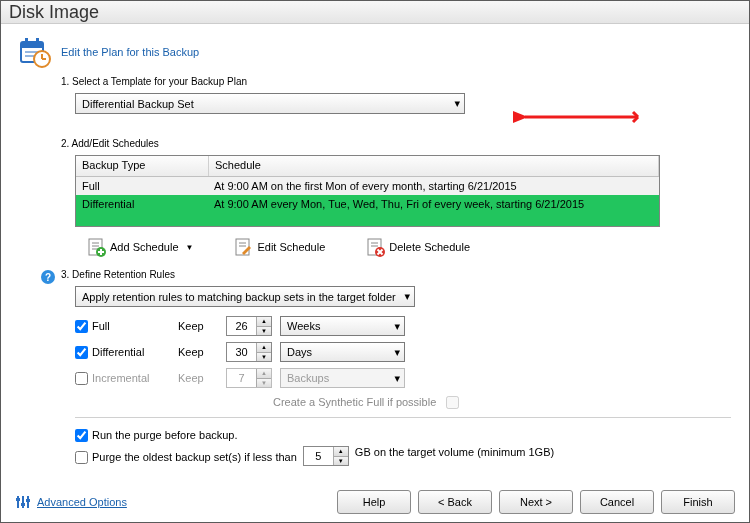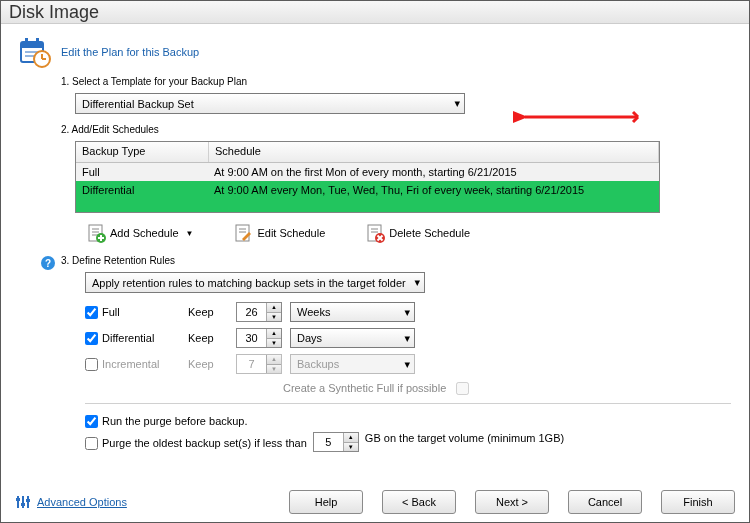--- a/index.html
+++ b/index.html
@@ -39,21 +39,21 @@
 .spin-up,.spin-down{flex:1;display:flex;align-items:center;justify-content:center;font-size:6px;background:linear-gradient(#f6f6f6,#ddd)}
 .spin-up{border-bottom:1px solid #aaa}
 .combo-small{width:125px;height:20px}
 .combo-small.dim{color:#9a9a9a;border-color:#bcbcbc;background:#f4f4f4}
 .synth-row{display:flex;align-items:center;gap:6px;color:#8a8a8a;margin-left:198px;height:22px}
 .line{border:0;border-top:1px solid #d0d0d0;margin:4px 0 6px 0}
 .purge-rows{padding-left:0}
 .purge-rows .row{display:flex;gap:6px;height:22px}
 .footer{position:absolute;bottom:8px;left:14px;right:14px;display:flex;align-items:center}
 .adv{display:flex;align-items:center;gap:6px;color:#1a61ad;text-decoration:underline;cursor:pointer}
-.btns{margin-left:auto;display:flex;gap:19px}
+.btns{margin-left:auto;display:flex;gap:7px}
 .btn{width:72px;height:22px;border:1px solid #8a8a8a;background:linear-gradient(#fdfdfd,#e3e3e3);border-radius:3px;display:flex;align-items:center;justify-content:center;cursor:default}
 .annot-arrow{position:absolute;left:512px;top:105px;pointer-events:none}
 svg{display:block}
 .cal-icon{width:32px;height:32px}
 .sm-ic{width:20px;height:20px}
 .adv-ic{width:16px;height:16px}
 </style>
 </head>
 <body>
 <div class="window">
@@ -80,21 +80,21 @@
 </div>
 
 <div class="sections">
 
 <div class="section-hdr">1. Select a Template for your Backup Plan</div>
 <div class="combo" style="margin-left:14px">
   <span>Differential Backup Set</span>
   <span class="arrow">▾</span>
 </div>
 
-<div class="section-hdr" style="margin-top:10px">2. Add/Edit Schedules</div>
+<div class="section-hdr" style="margin-top:24px">2. Add/Edit Schedules</div>
 <div class="tbl-wrap" style="margin-left:14px">
   <div class="tbl-head">
     <div class="th col1">Backup Type</div>
     <div class="th col2">Schedule</div>
   </div>
   <div class="tbl-row sel">
     <div class="td col1">Full</div>
     <div class="td col2">At 9:00 AM on the first Mon of every month, starting 6/21/2015</div>
   </div>
   <div class="tbl-row">
@@ -142,21 +142,21 @@
               </svg>
             </span>
     <span>Delete Schedule</span>
   </div>
 </div>
 
 <div class="section3">
   <span class="help-icon">?</span>
   <div style="flex:1">
     <div class="section-hdr" style="margin-top:0">3. Define Retention Rules</div>
-    <div style="margin-left:24px">
+    <div style="margin-left:14px">
       <div class="combo combo-wide">
         <span>Apply retention rules to matching backup sets in the target folder</span>
         <span class="arrow">▾</span>
       </div>
       <div class="ret-grid">
         <div class="ret-row">
           <label class="chk">
                     <input type="checkbox" checked="" style="">
                     <span>Full</span>
                   </label>

